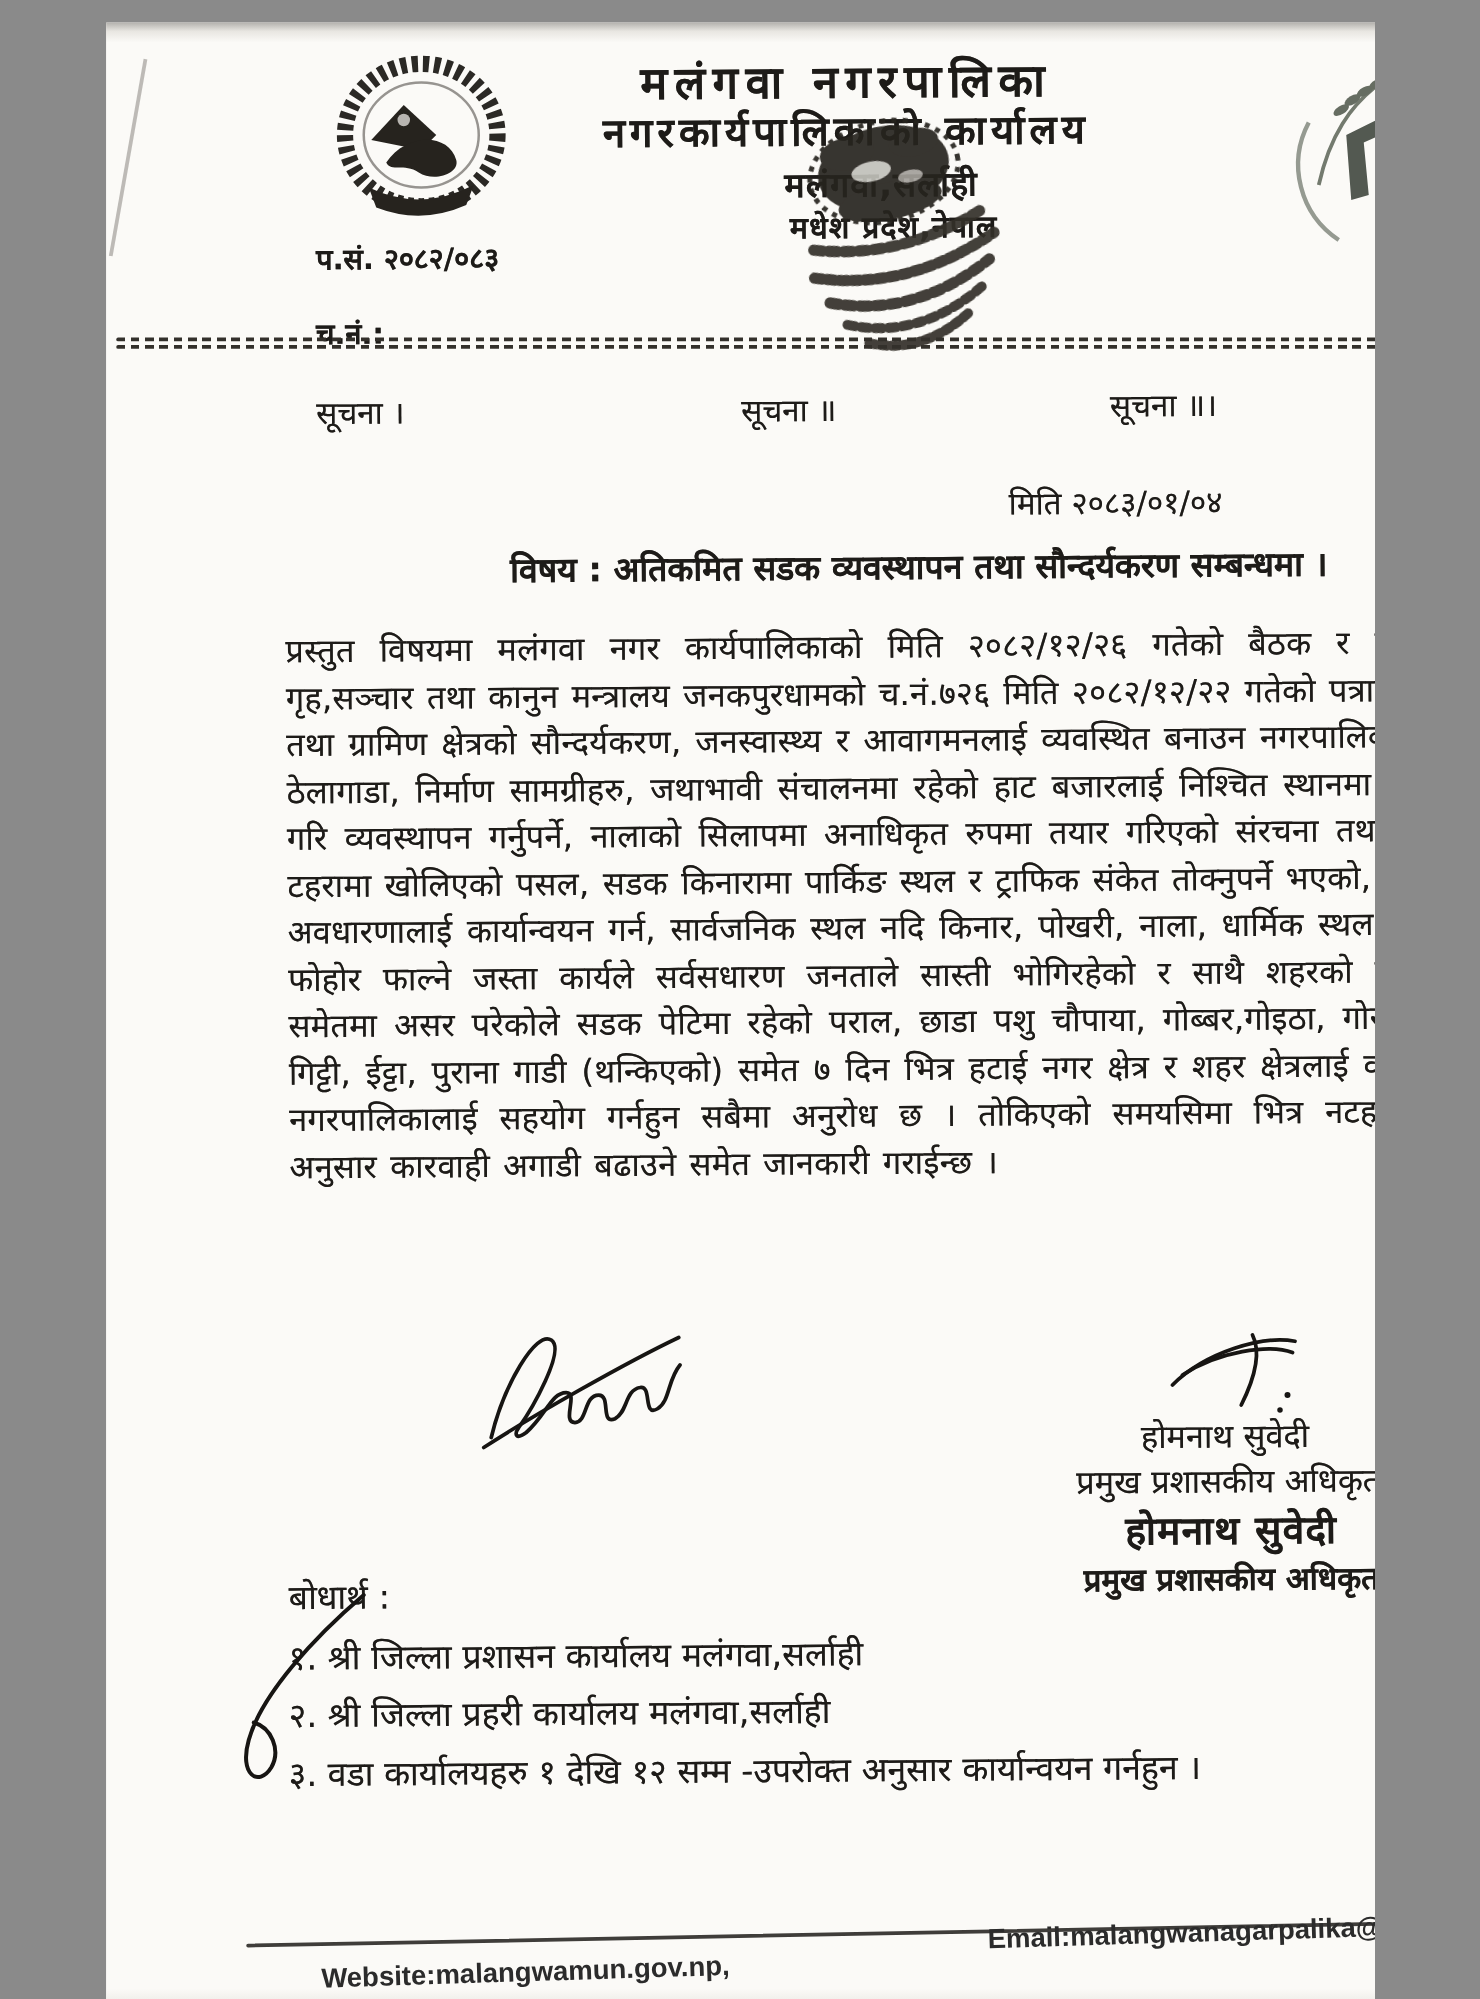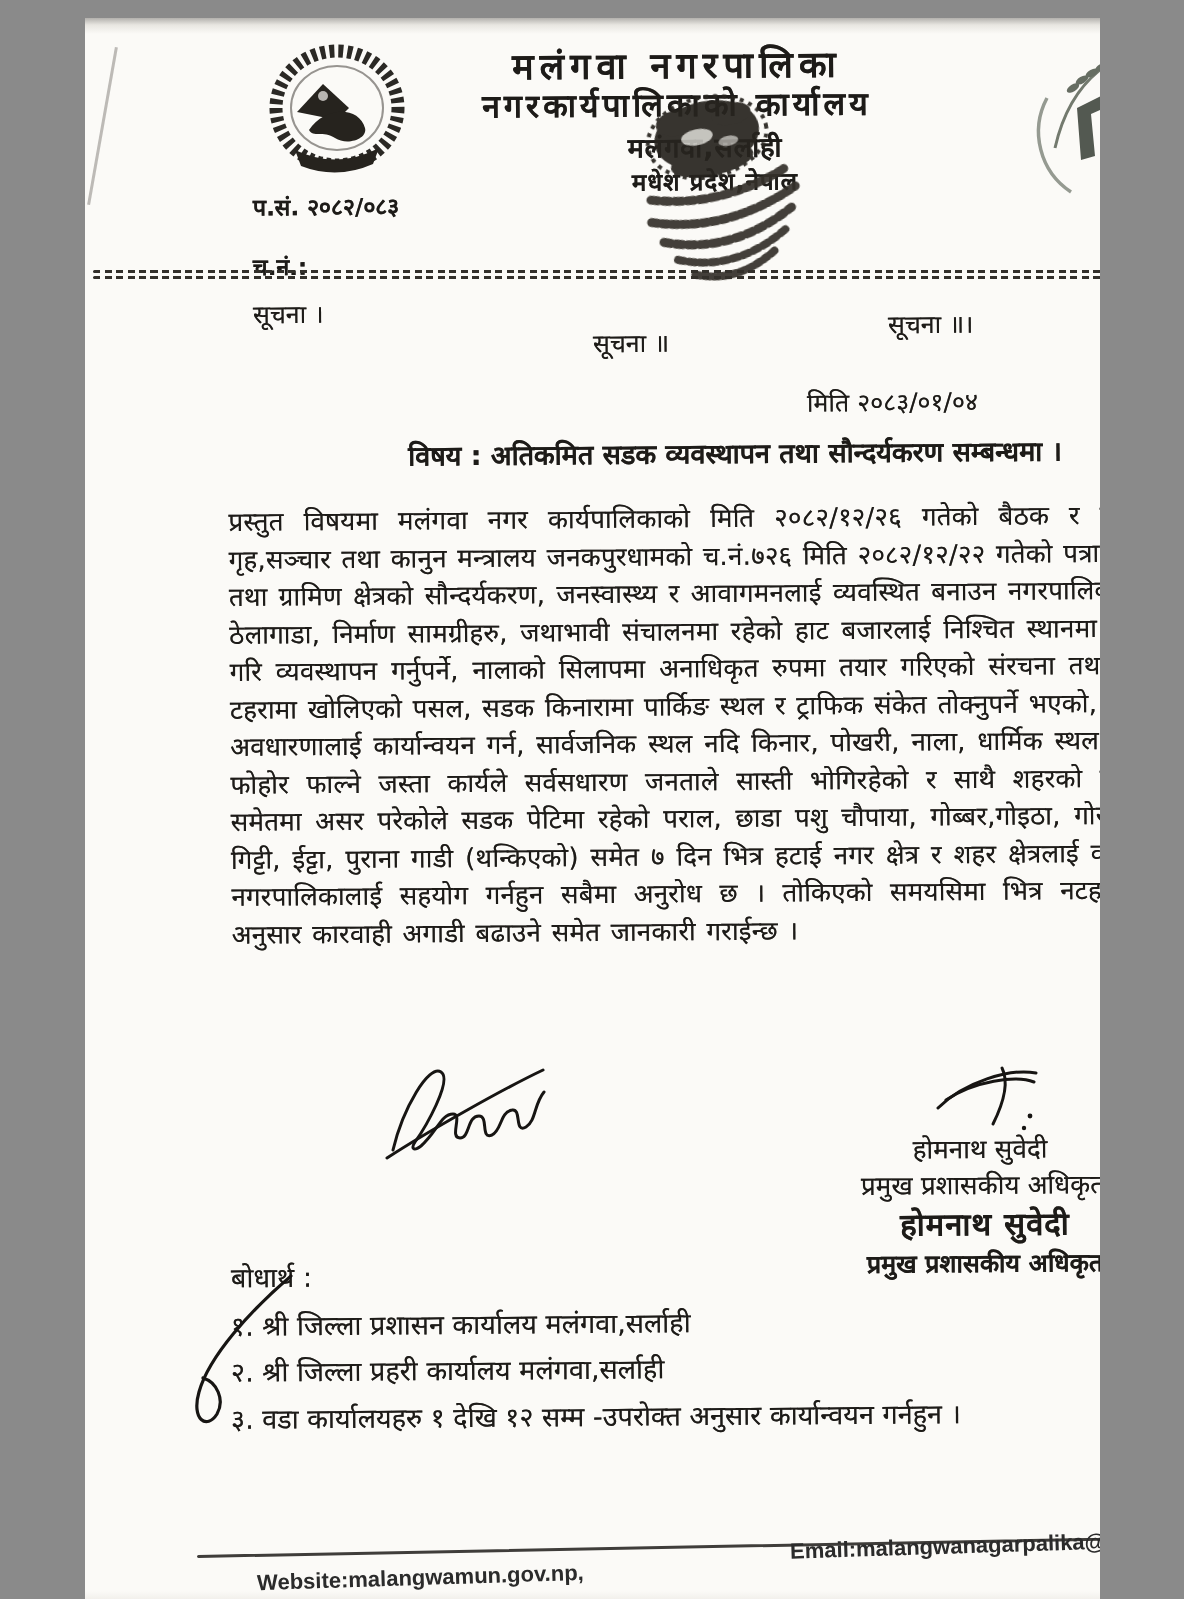--- a/index.html
+++ b/index.html
@@ -116,22 +116,22 @@
       <path d="M68 162 Q122 186 180 154" stroke-width="8" stroke-dasharray="6 5"></path>
       <path d="M82 180 Q122 198 166 172" stroke-width="8" stroke-dasharray="5 4"></path>
     </g>
   </svg>
 
   <div class="abs tilt refno ink" style="left:168px;top:172px;">प.सं. २०८२/०८३</div>
   <div class="abs tilt refno ink" style="left:168px;top:232px;">च.नं.:</div>
 
   <div class="abs sep-eq"></div>
 
-  <div class="abs tilt notice ink" style="left:168px;top:278px;">सूचना ।</div>
-  <div class="abs tilt notice ink" style="left:508px;top:307px;">सूचना ॥</div>
+  <div class="abs tilt notice ink" style="left:168px;top:294px;">सूचना ।</div>
+  <div class="abs tilt notice ink" style="left:508px;top:292px;">सूचना ॥</div>
   <div class="abs tilt notice ink" style="right:126px;top:288px;">सूचना ॥।</div>
 
   <div class="abs tilt dateline ink" style="right:122px;top:366px;">मिति २०८३/०१/०४</div>
 
   <div class="abs tilt subject ink" style="left:150px;width:1000px;top:416px;text-align:center;">विषय : अतिकमित सडक व्यवस्थापन तथा सौन्दर्यकरण सम्बन्धमा ।</div>
 
   <div class="abs tilt bodytext ink" style="left:145px;top:482px;width:988px;">प्रस्तुत विषयमा मलंगवा नगर कार्यपालिकाको मिति २०८२/१२/२६ गतेको बैठक र मधेश प्रदेश गृह,सञ्चार तथा कानुन मन्त्रालय जनकपुरधामको च.नं.७२६ मिति २०८२/१२/२२ गतेको पत्रानुसार सवारी तथा ग्रामिण क्षेत्रको सौन्दर्यकरण, जनस्वास्थ्य र आवागमनलाई व्यवस्थित बनाउन नगरपालिका क्षेत्र भित्र ठेलागाडा, निर्माण सामग्रीहरु, जथाभावी संचालनमा रहेको हाट बजारलाई निश्चित स्थानमा स्थानान्तरण गरि व्यवस्थापन गर्नुपर्ने, नालाको सिलापमा अनाधिकृत रुपमा तयार गरिएको संरचना तथा फुटपाथ र टहरामा खोलिएको पसल, सडक किनारामा पार्किङ स्थल र ट्राफिक संकेत तोक्नुपर्ने भएको, शुन्य फोहोर अवधारणालाई कार्यान्वयन गर्न, सार्वजनिक स्थल नदि किनार, पोखरी, नाला, धार्मिक स्थल र ढलहरुमा फोहोर फाल्ने जस्ता कार्यले सर्वसधारण जनताले सास्ती भोगिरहेको र साथै शहरको सौन्दर्यीकरण समेतमा असर परेकोले सडक पेटिमा रहेको पराल, छाडा पशु चौपाया, गोब्बर,गोइठा, गोरहा, बालुवा, गिट्टी, ईट्टा, पुराना गाडी (थन्किएको) समेत ७ दिन भित्र हटाई नगर क्षेत्र र शहर क्षेत्रलाई व्यवस्थित गर्न नगरपालिकालाई सहयोग गर्नहुन सबैमा अनुरोध छ । तोकिएको समयसिमा भित्र नटहाएमा कानुन अनुसार कारवाही अगाडी बढाउने समेत जानकारी गराईन्छ ।</div>
 
   <svg class="abs" style="left:298px;top:1030px;" width="180" height="120" viewBox="0 0 180 120">
     <g fill="none" stroke="#171513" stroke-width="3" stroke-linecap="round">

